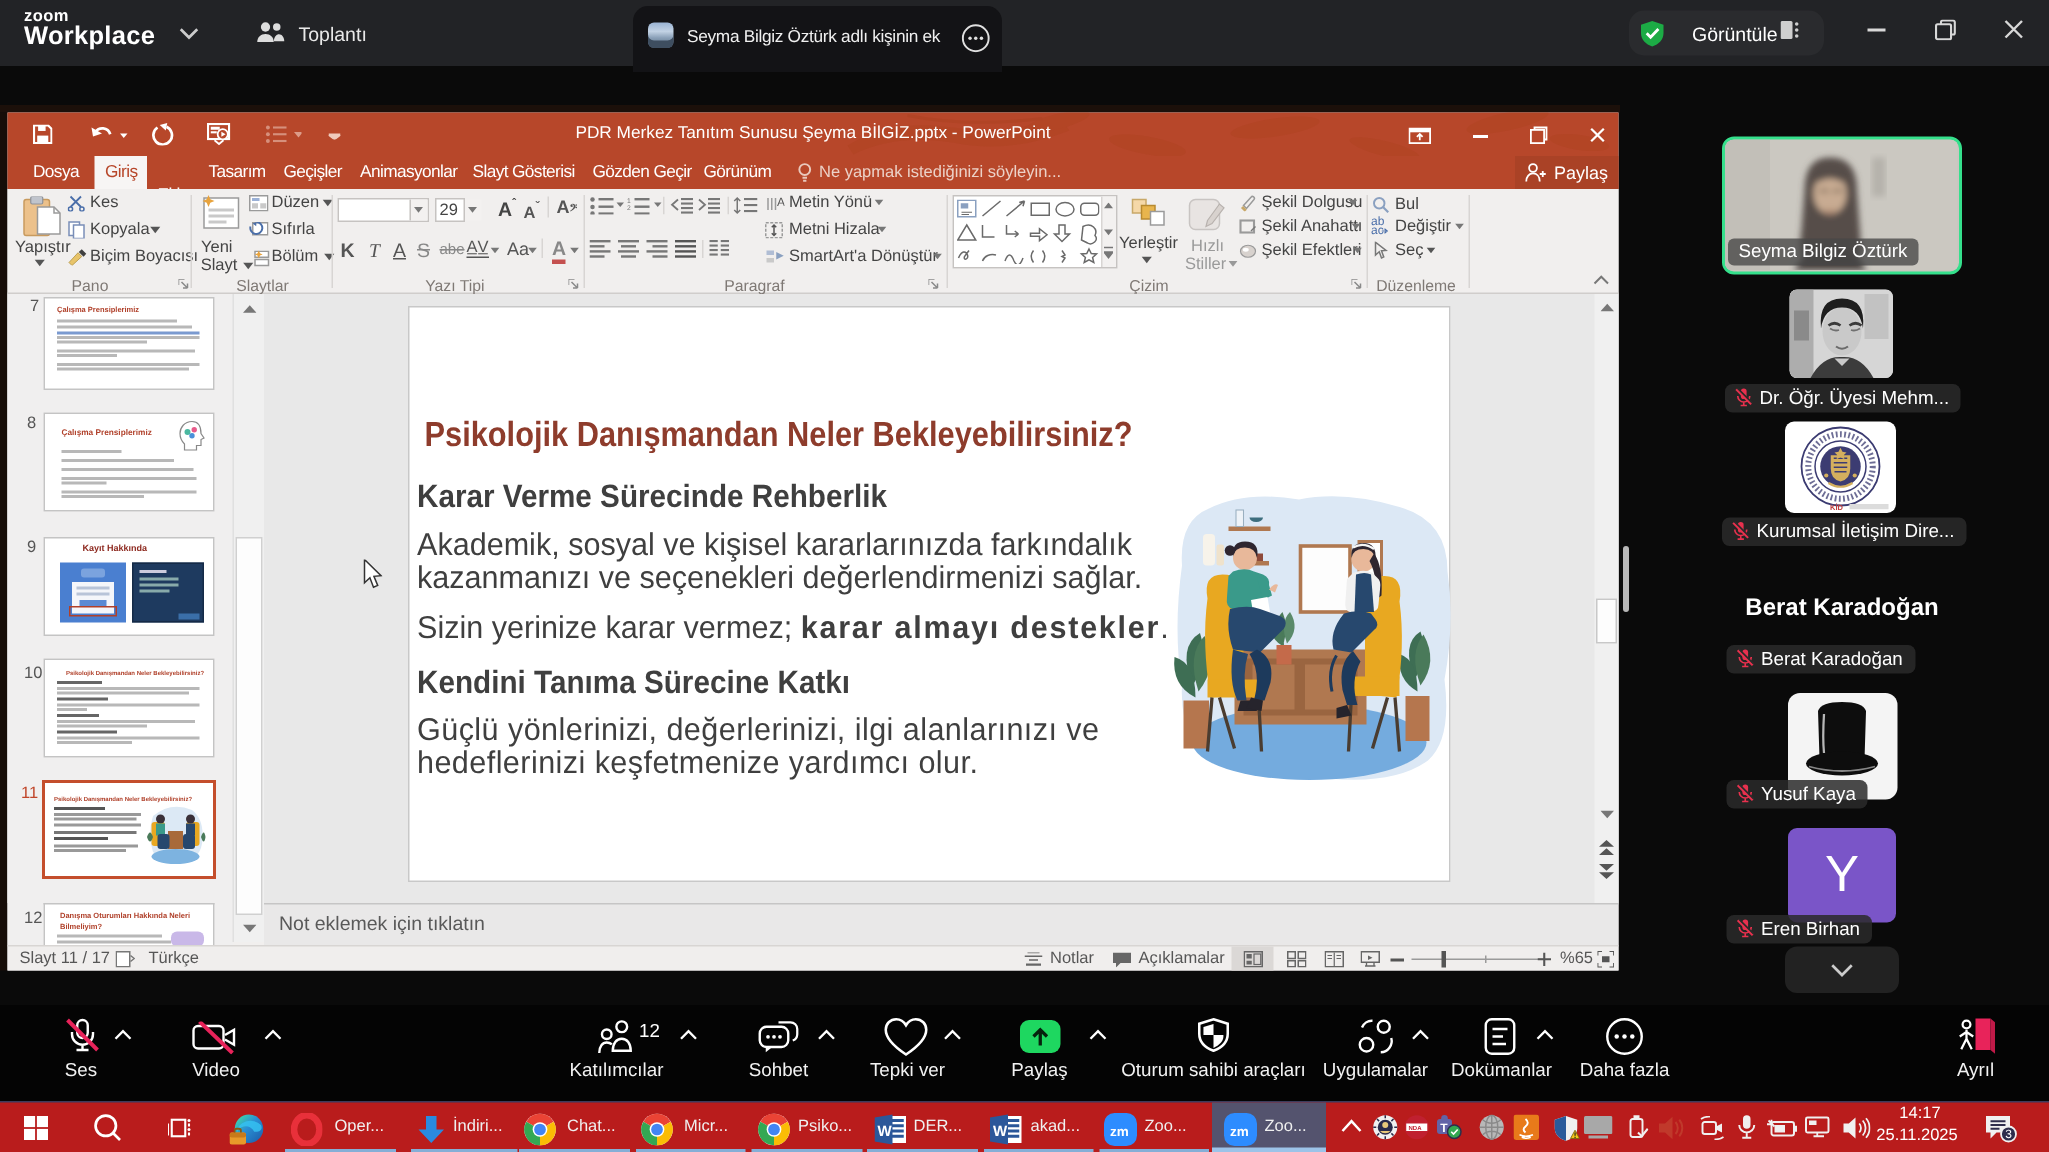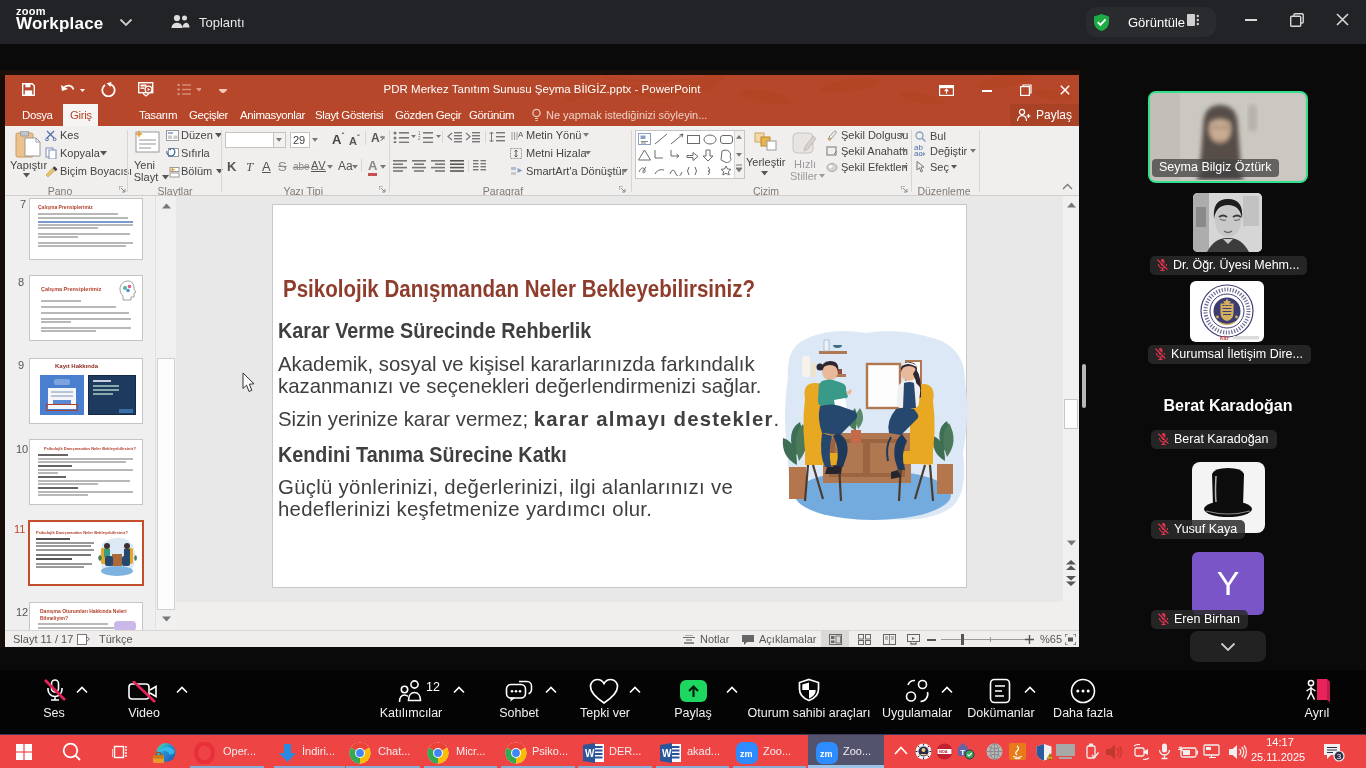--- a/index.html
+++ b/index.html
@@ -27,21 +27,21 @@
 #notesbar { left:171px; top:527px; width:903px; height:28px; background:#e9e8e8; border-top:1px solid #c6c5c5; }
 #statusbar { left:0; top:555px; width:1074px; height:17px; background:#f0eeed; border-top:1px solid #d8d5d3; }
 
 
 #sidebar { left:1080px; top:44px; width:286px; height:626px; background:#0a0a0a; }
 
 
 #toolbar { left:0; top:670px; width:1366px; height:64px; background:#040404; }
 
 
-#taskbar { left:0; top:734px; width:1366px; height:34px; background:#ef4444; border-top:1px solid #3c3b5c;text-decoration:underline; }
+#taskbar { left:0; top:734px; width:1366px; height:34px; background:#b91c1c; border-top:1px solid #3c3b5c;text-decoration:underline; }
 .rtext { color:#444; font-size:11px; white-space:nowrap; }
 .rlabel { color:#7f7975; font-size:10.5px; white-space:nowrap; }
 .vsep { top:4px; width:1px; height:62px; background:#d8d5d3; }
 .thumb { position:absolute; background:#fff; border:1px solid #c4c4c4; }
 .tnum { position:absolute; color:#555; font-size:11px; }
 .zlabel { background:rgba(42,42,42,0.85); border-radius:5px; color:#fff; font-size:12.5px;
   padding:2px 8px 3px 6px; white-space:nowrap; }
 .zlabel .mic { vertical-align:-2px; margin-right:4px; }
 .tlab { color:#f2f2f2; font-size:12.5px; text-align:center; white-space:nowrap; }
 .tklab { color:#f0f0f0; font-size:11px; white-space:nowrap; }
@@ -76,20 +76,30 @@
         <circle cx="10.8" cy="6" r="1.2" fill="#cfcfcf"></circle>
         <circle cx="10.8" cy="10" r="1.2" fill="#cfcfcf"></circle>
       </svg>
     <div class="abs" style="left:1245px;top:19px;width:12px;height:2px;background:#d8d8d8;"></div>
     <svg class="abs" style="left:1290px;top:13px;" width="14" height="14" viewBox="0 0 14 14">
         <rect x="0.7" y="3.2" width="10" height="10" rx="1" fill="none" stroke="#d8d8d8" stroke-width="1.4"></rect>
         <path d="M4 3 V1.7 a1 1 0 0 1 1-1 h7 a1.2 1.2 0 0 1 1.2 1.2 V9 a1 1 0 0 1-1 1 H11" fill="none" stroke="#d8d8d8" stroke-width="1.4"></path>
       </svg>
     <svg class="abs" style="left:1336px;top:13px;" width="13" height="13" viewBox="0 0 13 13">
         <path d="M1 1 L12 12 M12 1 L1 12" stroke="#d8d8d8" stroke-width="1.6"></path>
+      </svg>
+  </div>
+  <div class="abs" id="ztab">
+    <div class="abs" style="left:10px;top:11px;width:17px;height:17px;border-radius:4px;background:linear-gradient(180deg,#9ab4d4 0%,#c2d2e4 35%,#8aa0b8 60%,#55687e 100%);box-shadow:inset 0 -5px 0 #3e4e60;"></div>
+    <div class="abs" style="left:36px;top:15px;color:#f0f0f0;font-size:11.5px;letter-spacing:-0.2px;white-space:nowrap;">Seyma Bilgiz Öztürk adlı kişinin ek</div>
+    <svg class="abs" style="left:219px;top:12px;" width="19" height="19" viewBox="0 0 19 19">
+        <circle cx="9.5" cy="9.5" r="8.6" fill="none" stroke="#e0e0e0" stroke-width="1.3"></circle>
+        <circle cx="5.7" cy="9.5" r="1.15" fill="#e0e0e0"></circle>
+        <circle cx="9.5" cy="9.5" r="1.15" fill="#e0e0e0"></circle>
+        <circle cx="13.3" cy="9.5" r="1.15" fill="#e0e0e0"></circle>
       </svg>
   </div>
   <div class="abs" style="left:0;top:70px;width:1080px;height:5px;background:#1c100a;"></div>
   <div class="abs" style="left:0;top:75px;width:5px;height:572px;background:#160d08;"></div>
   <div class="abs" id="ppt">
     <div class="abs" id="ppt-title">
       <svg class="abs" style="left:0;top:0;" width="1074" height="29" viewBox="0 0 1074 29" preserveAspectRatio="none">
           <g fill="#ad421f" opacity="0.38">
             <path d="M560 22 q30 -18 70 -12 q40 6 70 -8 l8 10 q-40 16 -78 8 q-38 -6 -66 8z"></path>
             <ellipse cx="700" cy="6" rx="22" ry="5" transform="rotate(-14 700 6)"></ellipse>
@@ -701,20 +711,23 @@
             </svg>
           <svg class="abs" style="left:3px;top:364px;" width="10" height="11" viewBox="0 0 10 11">
               <path d="M0 4.5 h10 L5 0 z M0 10 h10 L5 5.5 z" fill="#555"></path>
             </svg>
           <svg class="abs" style="left:3px;top:380px;" width="10" height="11" viewBox="0 0 10 11">
               <path d="M0 0 h10 L5 4.5 z M0 5.5 h10 L5 10 z" fill="#555"></path>
             </svg>
         </div>
       </div>
     </div>
+    <div class="abs" id="notesbar">
+      <div class="abs" style="left:10px;top:5px;color:#595959;font-size:13px;">Not eklemek için tıklatın</div>
+    </div>
     <div class="abs" id="statusbar">
       <div class="abs" style="left:8px;top:0;color:#565656;font-size:11px;line-height:16px;">Slayt 11 / 17</div>
       <svg class="abs" style="left:72px;top:3px;" width="13" height="11" viewBox="0 0 13 11">
           <rect x="0.5" y="0.5" width="9" height="10" fill="#fff" stroke="#777"></rect>
           <path d="M10 3 l2.5 2 -2.5 2" fill="none" stroke="#777"></path>
         </svg>
       <div class="abs" style="left:94px;top:0;color:#565656;font-size:11px;line-height:16px;">Türkçe</div>
       <svg class="abs" style="left:678px;top:4px;" width="12" height="9" viewBox="0 0 12 9">
           <path d="M2 0 h8 M0 2.5 h12 M3 5 h6" stroke="#666" stroke-width="1"></path>
           <path d="M1 8 h10" stroke="#666" stroke-width="1.5"></path>

